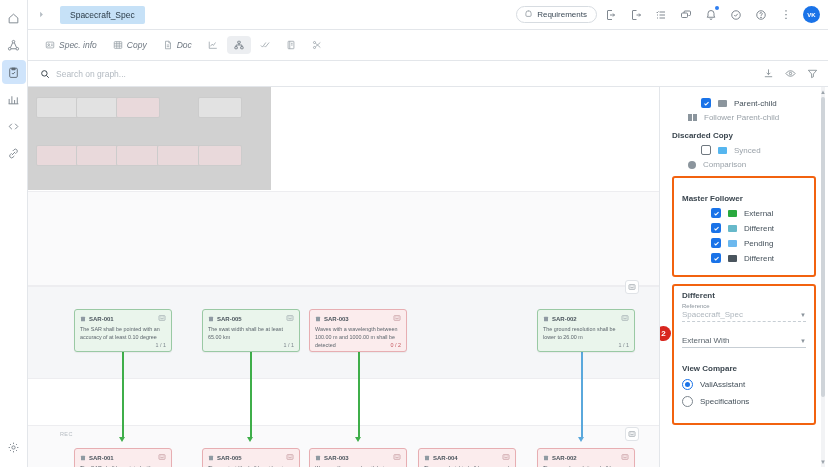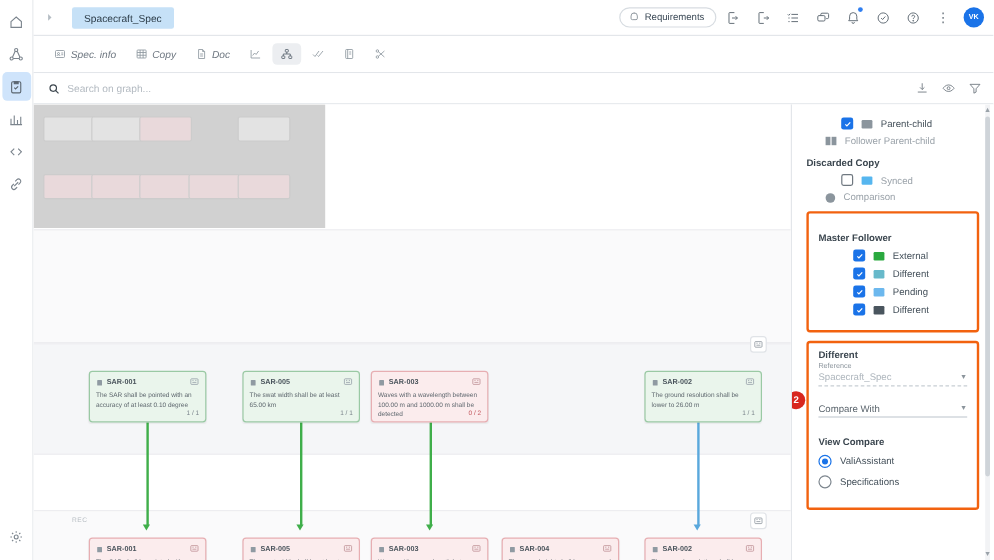--- a/index.html
+++ b/index.html
@@ -727,21 +727,21 @@
 
           <div class="hl-box" style="padding-bottom:10px;">
             <div class="badge" style="left:-18px; top:40px;">2</div>
             <div class="lg-title" style="margin-top:1px;">Different</div>
             <div class="cmp-label">Reference</div>
             <div class="sel">
               <span>Spacecraft_Spec</span>
               <span class="sel-caret">▼</span>
             </div>
             <div class="sel solid">
-              <span>Compare With</span>
+              <span>External With</span>
               <span class="sel-caret">▼</span>
             </div>
 
             <div class="lg-title" style="margin-top:16px;">View Compare</div>
             <div class="radio-row">
               <span class="radio on"></span>
               <span>ValiAssistant</span>
             </div>
             <div class="radio-row">
               <span class="radio"></span>

